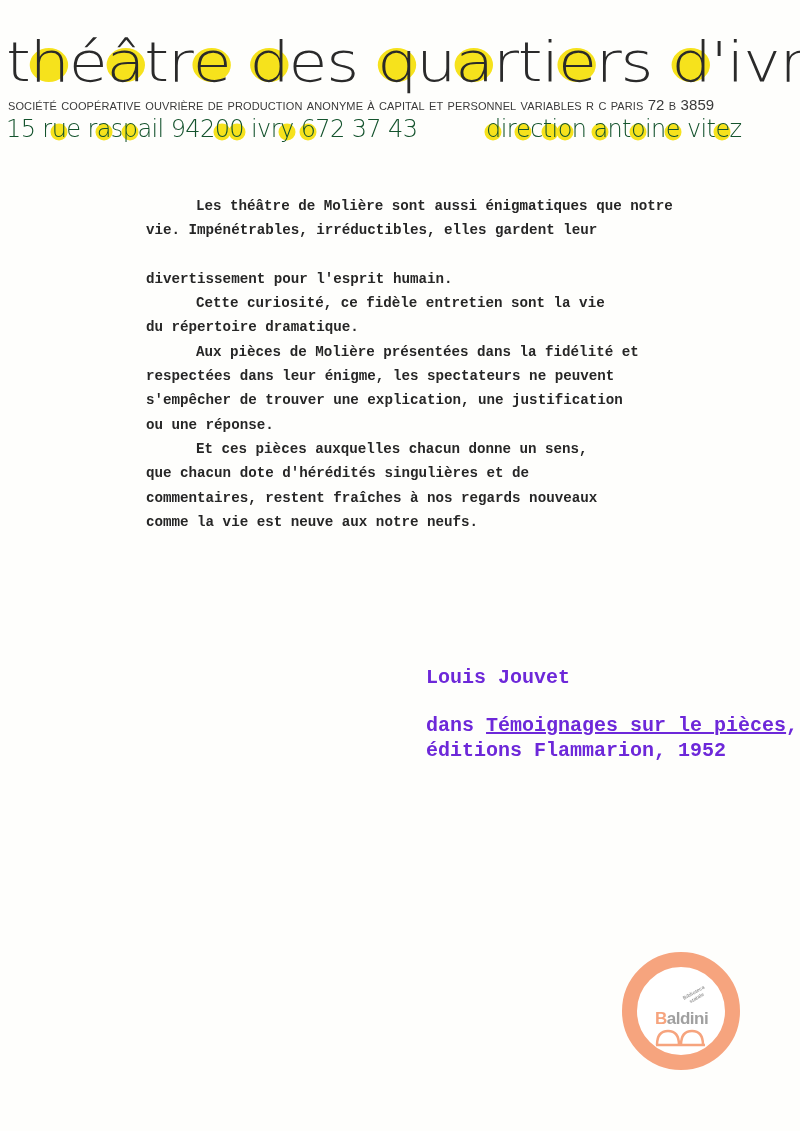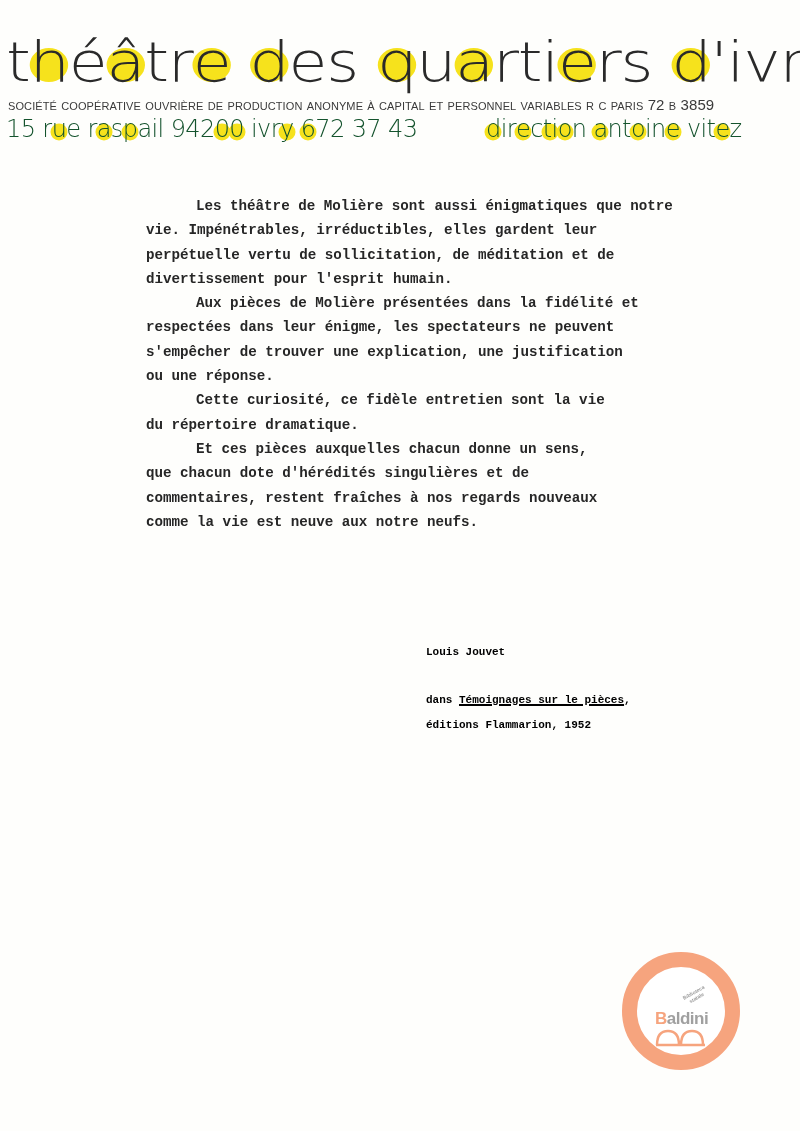--- a/index.html
+++ b/index.html
@@ -35,22 +35,22 @@
   }
   .speck { position: absolute; left: 175px; top: 128px; width: 2px; height: 2px; background: #888; border-radius: 50%; }
   .body-text {
     position: absolute; left: 146px; top: 194px; width: 620px;
     font-family: "Liberation Mono", monospace; font-weight: bold; font-size: 14.2px; line-height: 24.3px;
     color: #262626;
   }
   .body-text p { margin: 0; }
   .body-text .indent { text-indent: 50px; }
   .signature {
-    position: absolute; left: 426px; top: 640px;
-    font-family: "Liberation Mono", monospace; font-weight: bold; font-size: 11px; line-height: 24.3px; color: #000000;
+    position: absolute; left: 426px; top: 666px;
+    font-family: "Liberation Mono", monospace; font-weight: bold; font-size: 20px; line-height: 24.3px; color: #6d28d9;
   }
   .signature .gap { height: 24px; }
   .signature u { text-decoration: underline; text-decoration-thickness: 1.5px; }
   .stamp {
     position: absolute; left: 622px; top: 952px; width: 118px; height: 118px; border-radius: 50%;
     border: 15px solid #f6a47e; box-sizing: border-box; background: #fff;
   }
   .stamp .small {
     position: absolute; font-size: 5px; color: #9a9a9a; font-weight: bold; transform: rotate(-30deg);
     left: 46px; top: 22px; line-height: 6px; text-align: center;
@@ -80,32 +80,32 @@
     <span class="y">d</span><span>ir</span><span class="y">e</span><span>c</span><span class="y">ti</span><span class="y">o</span><span>n </span><span class="y">a</span><span>nt</span><span class="y">o</span><span>in</span><span class="y">e</span><span> vit</span><span class="y">e</span><span>z</span>
   </div>
 </div>
 
 <div class="speck"></div>
 
 <div class="body-text">
   <p class="indent">
     <span>Les théâtre de Molière sont aussi énigmatiques que notre</span><br>
     <span>vie. Impénétrables, irréductibles, elles gardent leur</span><br>
-    <span>perpétuelle vertu de sollicitation, de méditation et de</span><br>
+    <br>
     <span>divertissement pour l'esprit humain.</span>
+  </p>
+  <p class="indent">
+    <span>Cette curiosité, ce fidèle entretien sont la vie</span><br>
+    <span>du répertoire dramatique.</span>
   </p>
   <p class="indent">
     <span>Aux pièces de Molière présentées dans la fidélité et</span><br>
     <span>respectées dans leur énigme, les spectateurs ne peuvent</span><br>
     <span>s'empêcher de trouver une explication, une justification</span><br>
     <span>ou une réponse.</span>
-  </p>
-  <p class="indent">
-    <span>Cette curiosité, ce fidèle entretien sont la vie</span><br>
-    <span>du répertoire dramatique.</span>
   </p>
   <p class="indent">
     <span>Et ces pièces auxquelles chacun donne un sens,</span><br>
     <span>que chacun dote d'hérédités singulières et de</span><br>
     <span>commentaires, restent fraîches à nos regards nouveaux</span><br>
     <span>comme la vie est neuve aux notre neufs.</span>
   </p>
 </div>
 
 <div class="signature">

